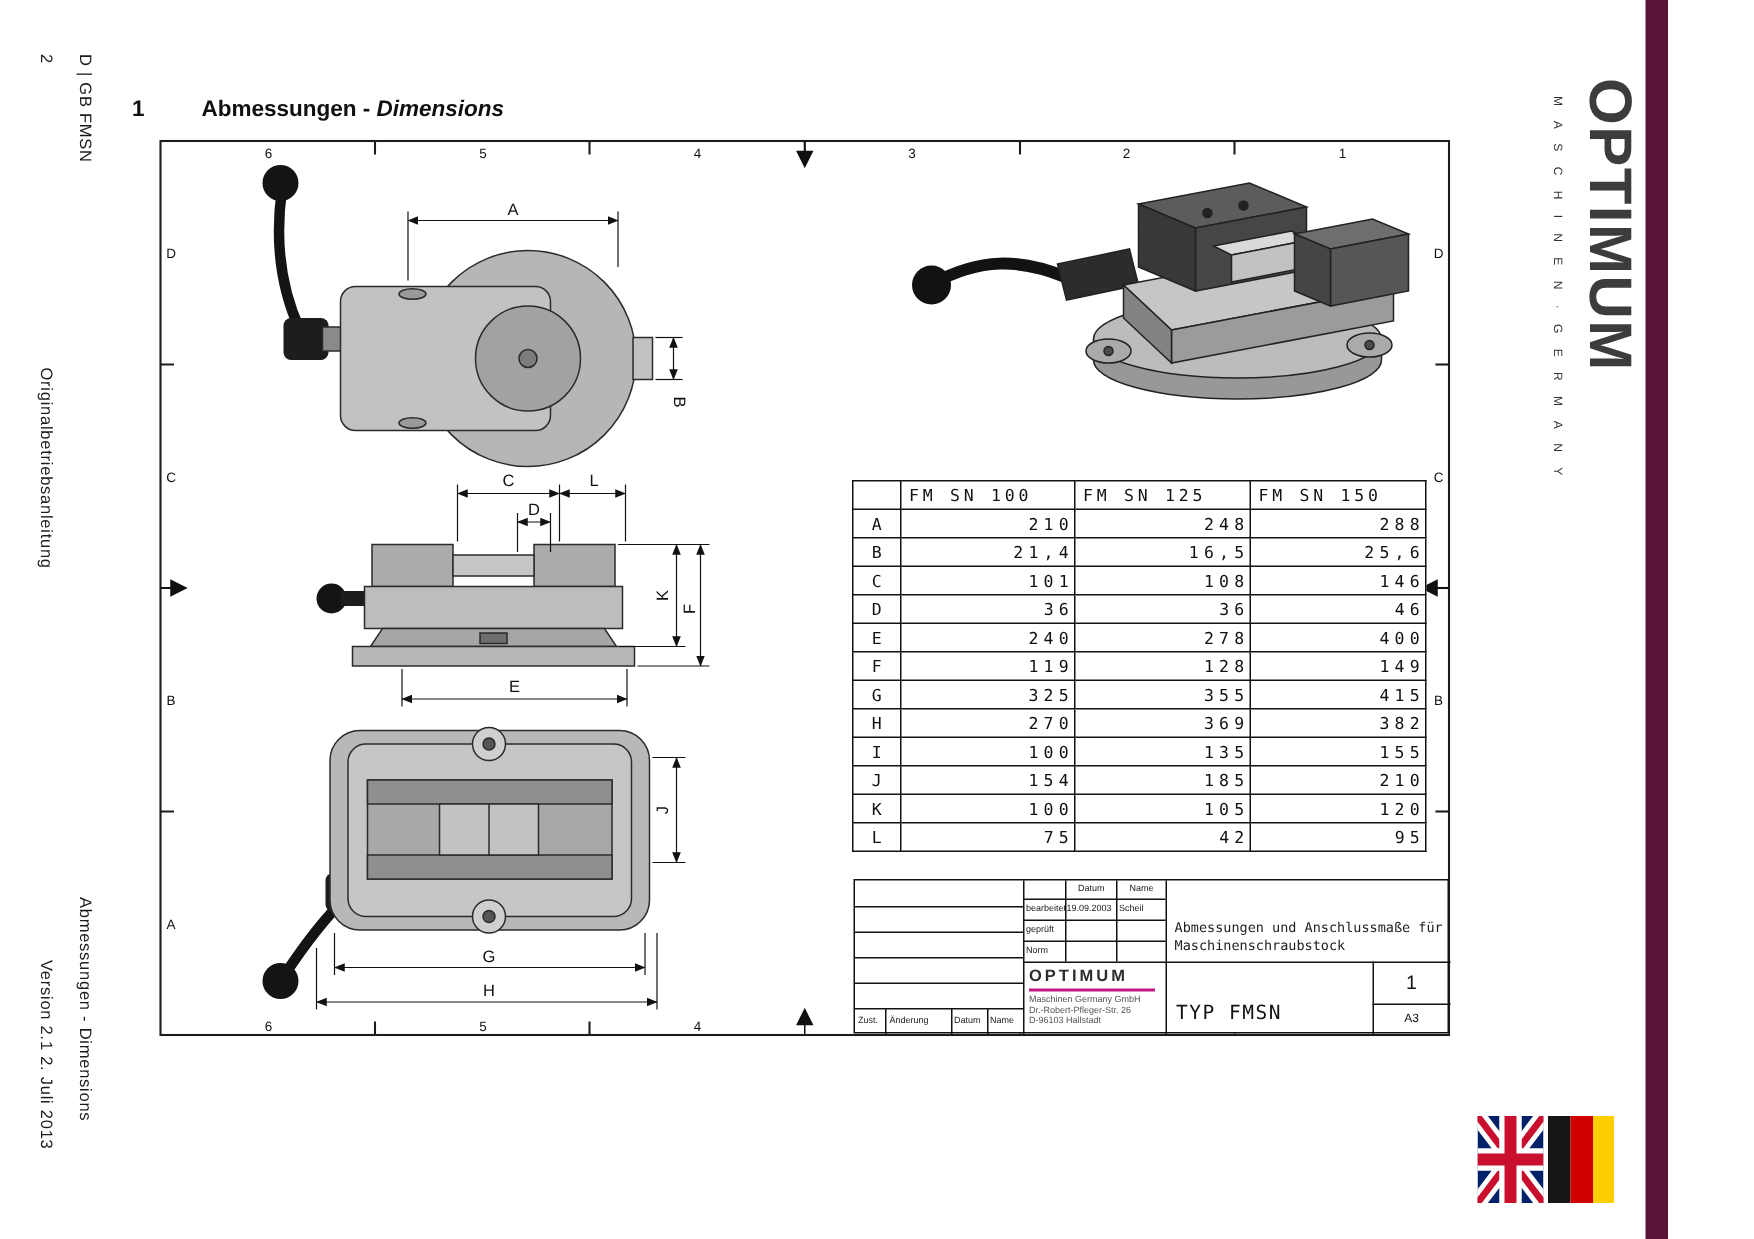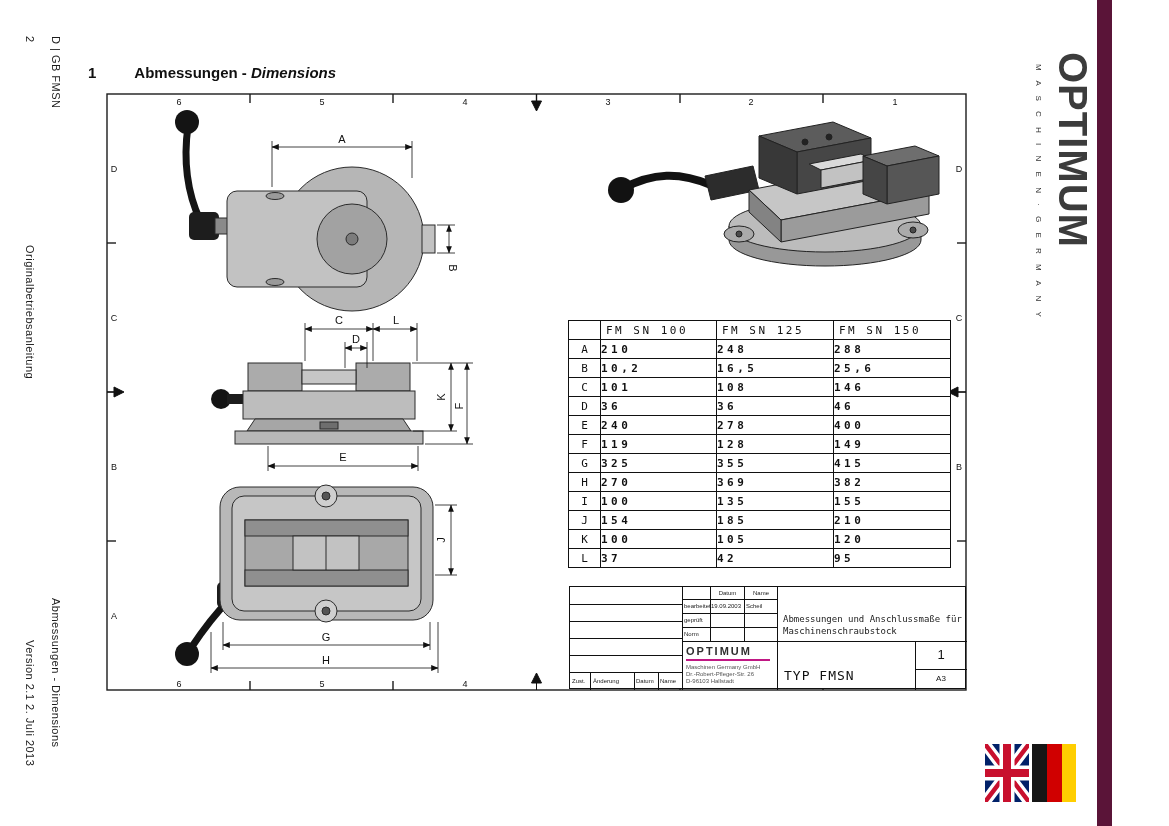--- a/index.html
+++ b/index.html
@@ -20,21 +20,21 @@
   
   .drawing { position:absolute; left:105px; top:92px; width:863px; height:600px; }
   .drawing svg { position:absolute; left:0; top:0; }
   
   .dim-table { position:absolute; left:463px; top:228px; width:382px;
                border-collapse:collapse; table-layout:fixed; background:#fff;
                font-family:"DejaVu Sans Mono", monospace; font-size:11px; color:#111; }
   .dim-table td, .dim-table th { border:1px solid #111; height:19px; padding:0; font-weight:normal; overflow:hidden; }
   .dim-table thead th { text-align:left; padding-left:5px; letter-spacing:2.5px; white-space:nowrap; }
   .dim-table tbody th { text-align:center; letter-spacing:0; }
-  .dim-table tbody td { text-align:left; letter-spacing:3.5px;font-weight:bold; }
+  .dim-table tbody td { text-align:right; letter-spacing:3.5px; }
   
   .tblock { position:absolute; left:464px; top:494px; width:397px; height:103px;
             border:1.5px solid #111; background:#fff; font-size:6px; color:#222; }
   .tb-l { position:absolute; background:#111; }
   .tb-t { position:absolute; white-space:nowrap; line-height:1.1; }
   .tb-company { font-size:11px; font-weight:bold; letter-spacing:2px; color:#2e2e2e; }
   .tb-underline { position:absolute; height:2px; background:#c01884; }
   .tb-desc { font-family:"DejaVu Sans Mono", monospace; font-size:9px; line-height:12px;text-align:right; }
   .tb-type { font-family:"DejaVu Sans Mono", monospace; font-size:13px; letter-spacing:1px; color:#111; }
   .tb-sheet { font-size:13px; text-align:center; color:#111; }
@@ -267,21 +267,21 @@
     </thead>
     <tbody>
       <tr>
           <th>A</th>
           <td>210</td>
           <td>248</td>
           <td>288</td>
         </tr>
       <tr>
           <th>B</th>
-          <td>10,2</td>
+          <td>21,4</td>
           <td>16,5</td>
           <td>25,6</td>
         </tr>
       <tr>
           <th>C</th>
           <td>101</td>
           <td>108</td>
           <td>146</td>
         </tr>
       <tr>
@@ -327,21 +327,21 @@
           <td>210</td>
         </tr>
       <tr>
           <th>K</th>
           <td>100</td>
           <td>105</td>
           <td>120</td>
         </tr>
       <tr>
           <th>L</th>
-          <td>37</td>
+          <td>75</td>
           <td>42</td>
           <td>95</td>
         </tr>
     </tbody>
   </table>
 
   <div class="tblock">
 
     <div class="tb-l" style="left:112px; top:0; width:1px; height:103px;"></div>
     <div class="tb-l" style="left:207px; top:0; width:1px; height:103px;"></div>

